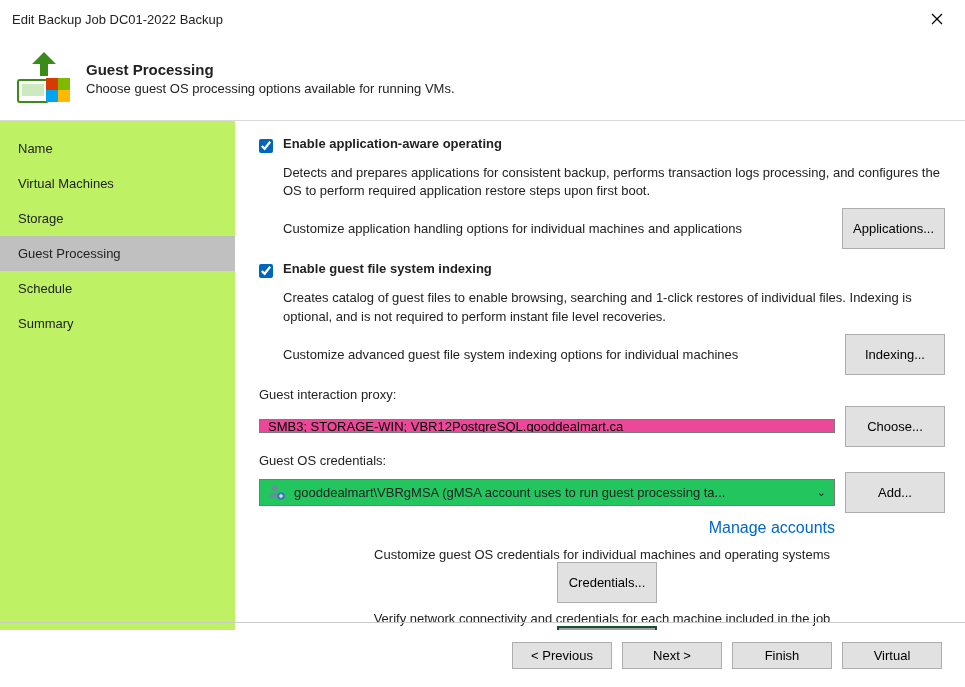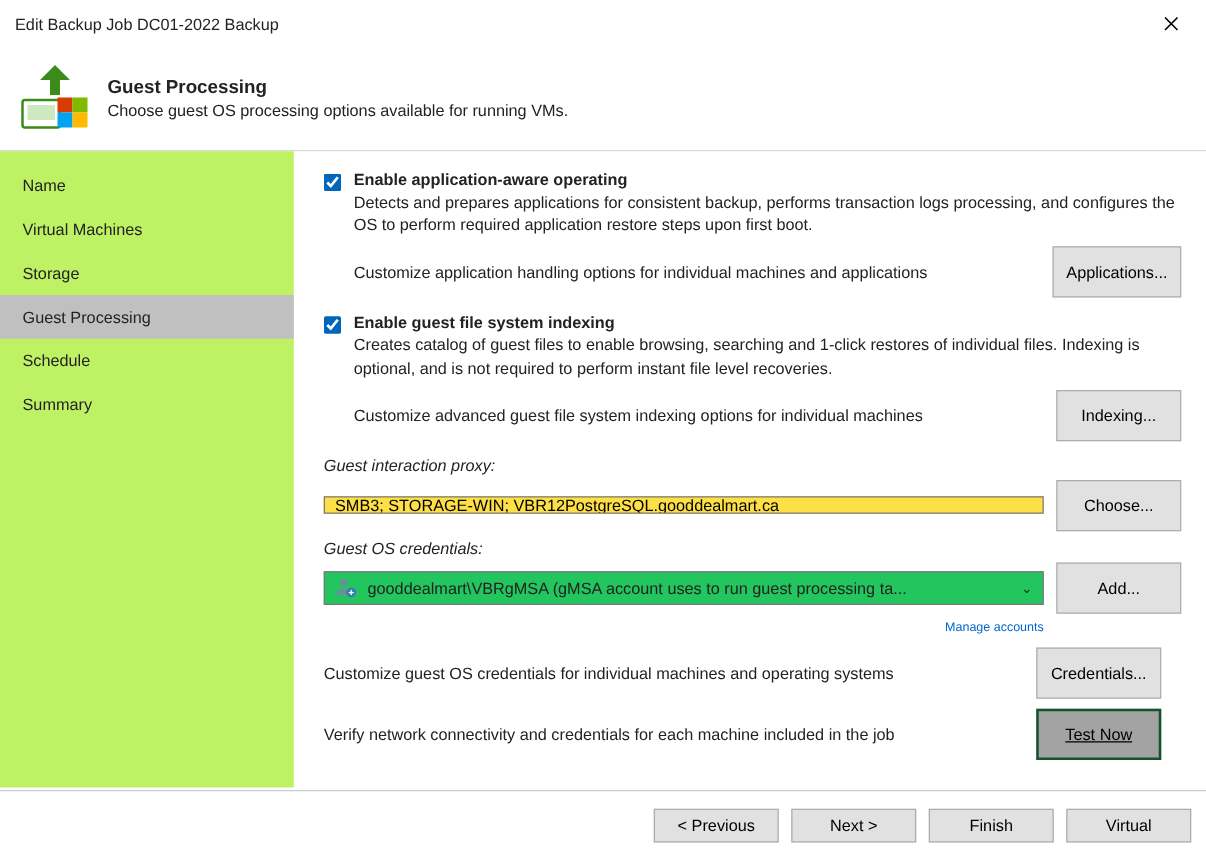--- a/index.html
+++ b/index.html
@@ -20,44 +20,44 @@
   .nav { width: 235px; background: #bef264; padding-top: 10px; }
   .nav-item { padding: 10px 18px; font-size: 13px; cursor: pointer; }
   .nav-item.active { background: #c0c0c0; }
 
   .content { flex: 1; padding: 15px 20px 10px 24px; overflow: auto; }
 
   .row { display: flex; align-items: flex-start; margin-bottom: 4px; }
   .row .cb { margin-top: 3px; margin-right: 10px; width: 14px; height: 14px; }
   .row .txt { flex: 1; }
   .row .txt .bold { font-weight: 700; font-size: 13px; }
-  .row .txt .desc { font-size: 13px; margin-top: 2px; max-width: 660px; line-height: 1.4; }
+  .row .txt .desc { font-size: 13px; margin-top: 13px; max-width: 660px; line-height: 1.4; }
 
   .subrow { display: flex; align-items: center; margin: 8px 0 12px 24px; }
   .subrow .label { flex: 1; font-size: 13px; }
   .subrow .btn, .content .btn { min-width: 100px; height: 41px; padding: 0 10px; border: 1px solid #adadad; background: #e1e1e1; font-size: 13px; cursor: pointer; text-align: center; }
 
-  .section-label { margin-top: 4px; margin-bottom: 4px; font-size: 13px; font-style: italic; }
+  .section-label { margin-top: 4px; margin-bottom: 4px; font-size: 13px; }
 
   .inputrow { display: flex; align-items: center; margin-bottom: 6px; }
-  .inputrow .text-input { flex: 1; height: 14px; border: 1px solid #7a7a7a; padding: 0 8px; font-size: 13px; background: #fde047; margin-right: 10px; }
+  .inputrow .text-input { flex: 1; height: 14px; border: 1px solid #7a7a7a; padding: 0 8px; font-size: 13px; background: #ec4899; margin-right: 10px; }
   .inputrow .dropdown { flex: 1; height: 27px; border: 1px solid #7a7a7a; padding: 0 8px; font-size: 13px; display:flex; align-items:center; background:#22c55e; margin-right:10px; position:relative; }
   .inputrow .dropdown .dd-icon { width:18px; height:18px; margin-right:8px; }
   .inputrow .dropdown .dd-text { flex:1; overflow:hidden; text-overflow:ellipsis; white-space:nowrap; }
   .inputrow .dropdown .caret { font-size:11px; }
 
-  .link { color: #0066cc; text-align: right; display:block; margin: 4px 110px 10px 0; font-size:10px; cursor:pointer; }
+  .link { color: #0066cc; text-align: right; display:block; margin: 4px 110px 10px 0; font-size:16px; cursor:pointer; }
 
-  .plainrow { display:flex; align-items:center; margin: 8px 0; }
+  .plainrow { display:flex; align-items:center; margin: 8px 0; flex-direction: column; }
   .plainrow .label { flex:1; font-size:13px; max-width:560px; }
   .plainrow .btn { margin-left:10px; }
 
   .btn.highlight { border: 2px solid #14532d; background: #a3a3a3; text-decoration: underline; }
 
-  .footer { position:absolute; bottom:0; left:0; right:0; height:55px; display:flex; align-items:center; justify-content:flex-end; padding: 0 12px; gap:10px; border-top:1px solid #ccc; }
+  .footer { position:absolute; bottom:0; left:0; right:0; height:65px; display:flex; align-items:center; justify-content:flex-end; padding: 0 23px; gap:10px; border-top:1px solid #ccc; }
   .footer button { width:100px; height:27px; border:1px solid #adadad; background:#e1e1e1; font-size:13px; cursor:pointer; }
 
   input[type="checkbox"] { accent-color: #0066bb; }
 </style>
 </head>
 <body>
 
 <div class="titlebar">
   <div class="title">Edit Backup Job DC01-2022 Backup</div>
   <div class="close">

